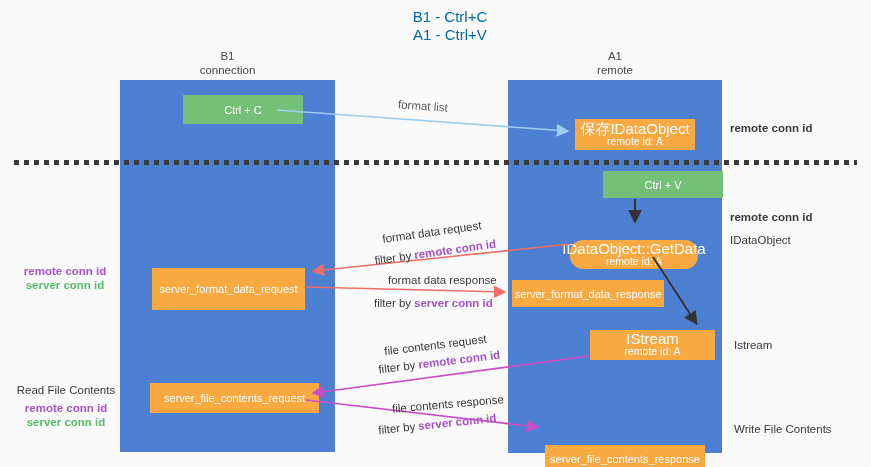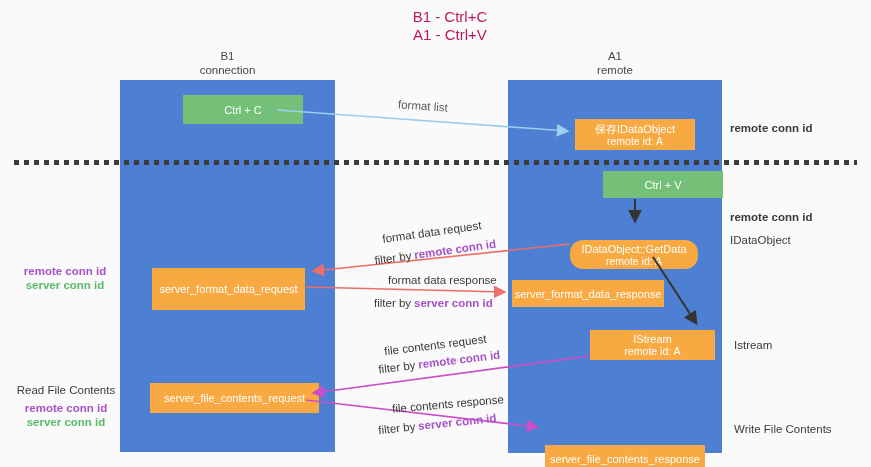--- a/index.html
+++ b/index.html
@@ -3,27 +3,27 @@
 <meta charset="utf-8">
 <style>
   html,body{margin:0;padding:0;}
   body{font-family:"Liberation Sans", sans-serif; background:#f2f2f2;}
   .canvas{position:relative;width:871px;height:467px;background:#fafafa;overflow:hidden;}
 
   .col{position:absolute;background:#4d80d3;}
   .col-header{position:absolute;text-align:center;color:#474747;font-size:11.5px;line-height:14px;}
 
   .title{position:absolute;left:450px;top:8px;transform:translateX(-50%);
-         text-align:center;color:#be185d;font-size:15px;line-height:18px;white-space:nowrap;}
+         text-align:center;color:#0369a1;font-size:15px;line-height:18px;white-space:nowrap;}
 
   .node{position:absolute;display:flex;flex-direction:column;align-items:center;justify-content:center;
         color:#ffffff;text-align:center;}
   .node.green{background:#74c078;margin-left:28px;}
   .node.orange{background:#f8a942;}
-  .node .l1{font-size:11px;line-height:12px;}
+  .node .l1{font-size:15px;line-height:12px;}
   .node .l2{font-size:10.5px;line-height:12px;}
   .node.single{font-size:11px;}
 
   .dashed-line{position:absolute;left:14px;top:160px;width:843px;height:5px;
      background:repeating-linear-gradient(90deg,#3b3b3b 0 5px,rgba(0,0,0,0) 5px 10px);}
 
   .arrow-label{position:absolute;font-size:11.5px;color:#3a3a3a;white-space:nowrap;}
   .arrow-label.gray{color:#5a5a5a;}
   .hl-purple{color:#a653c9;font-weight:bold;}
   .hl-green{color:#58bb6a;font-weight:bold;}

